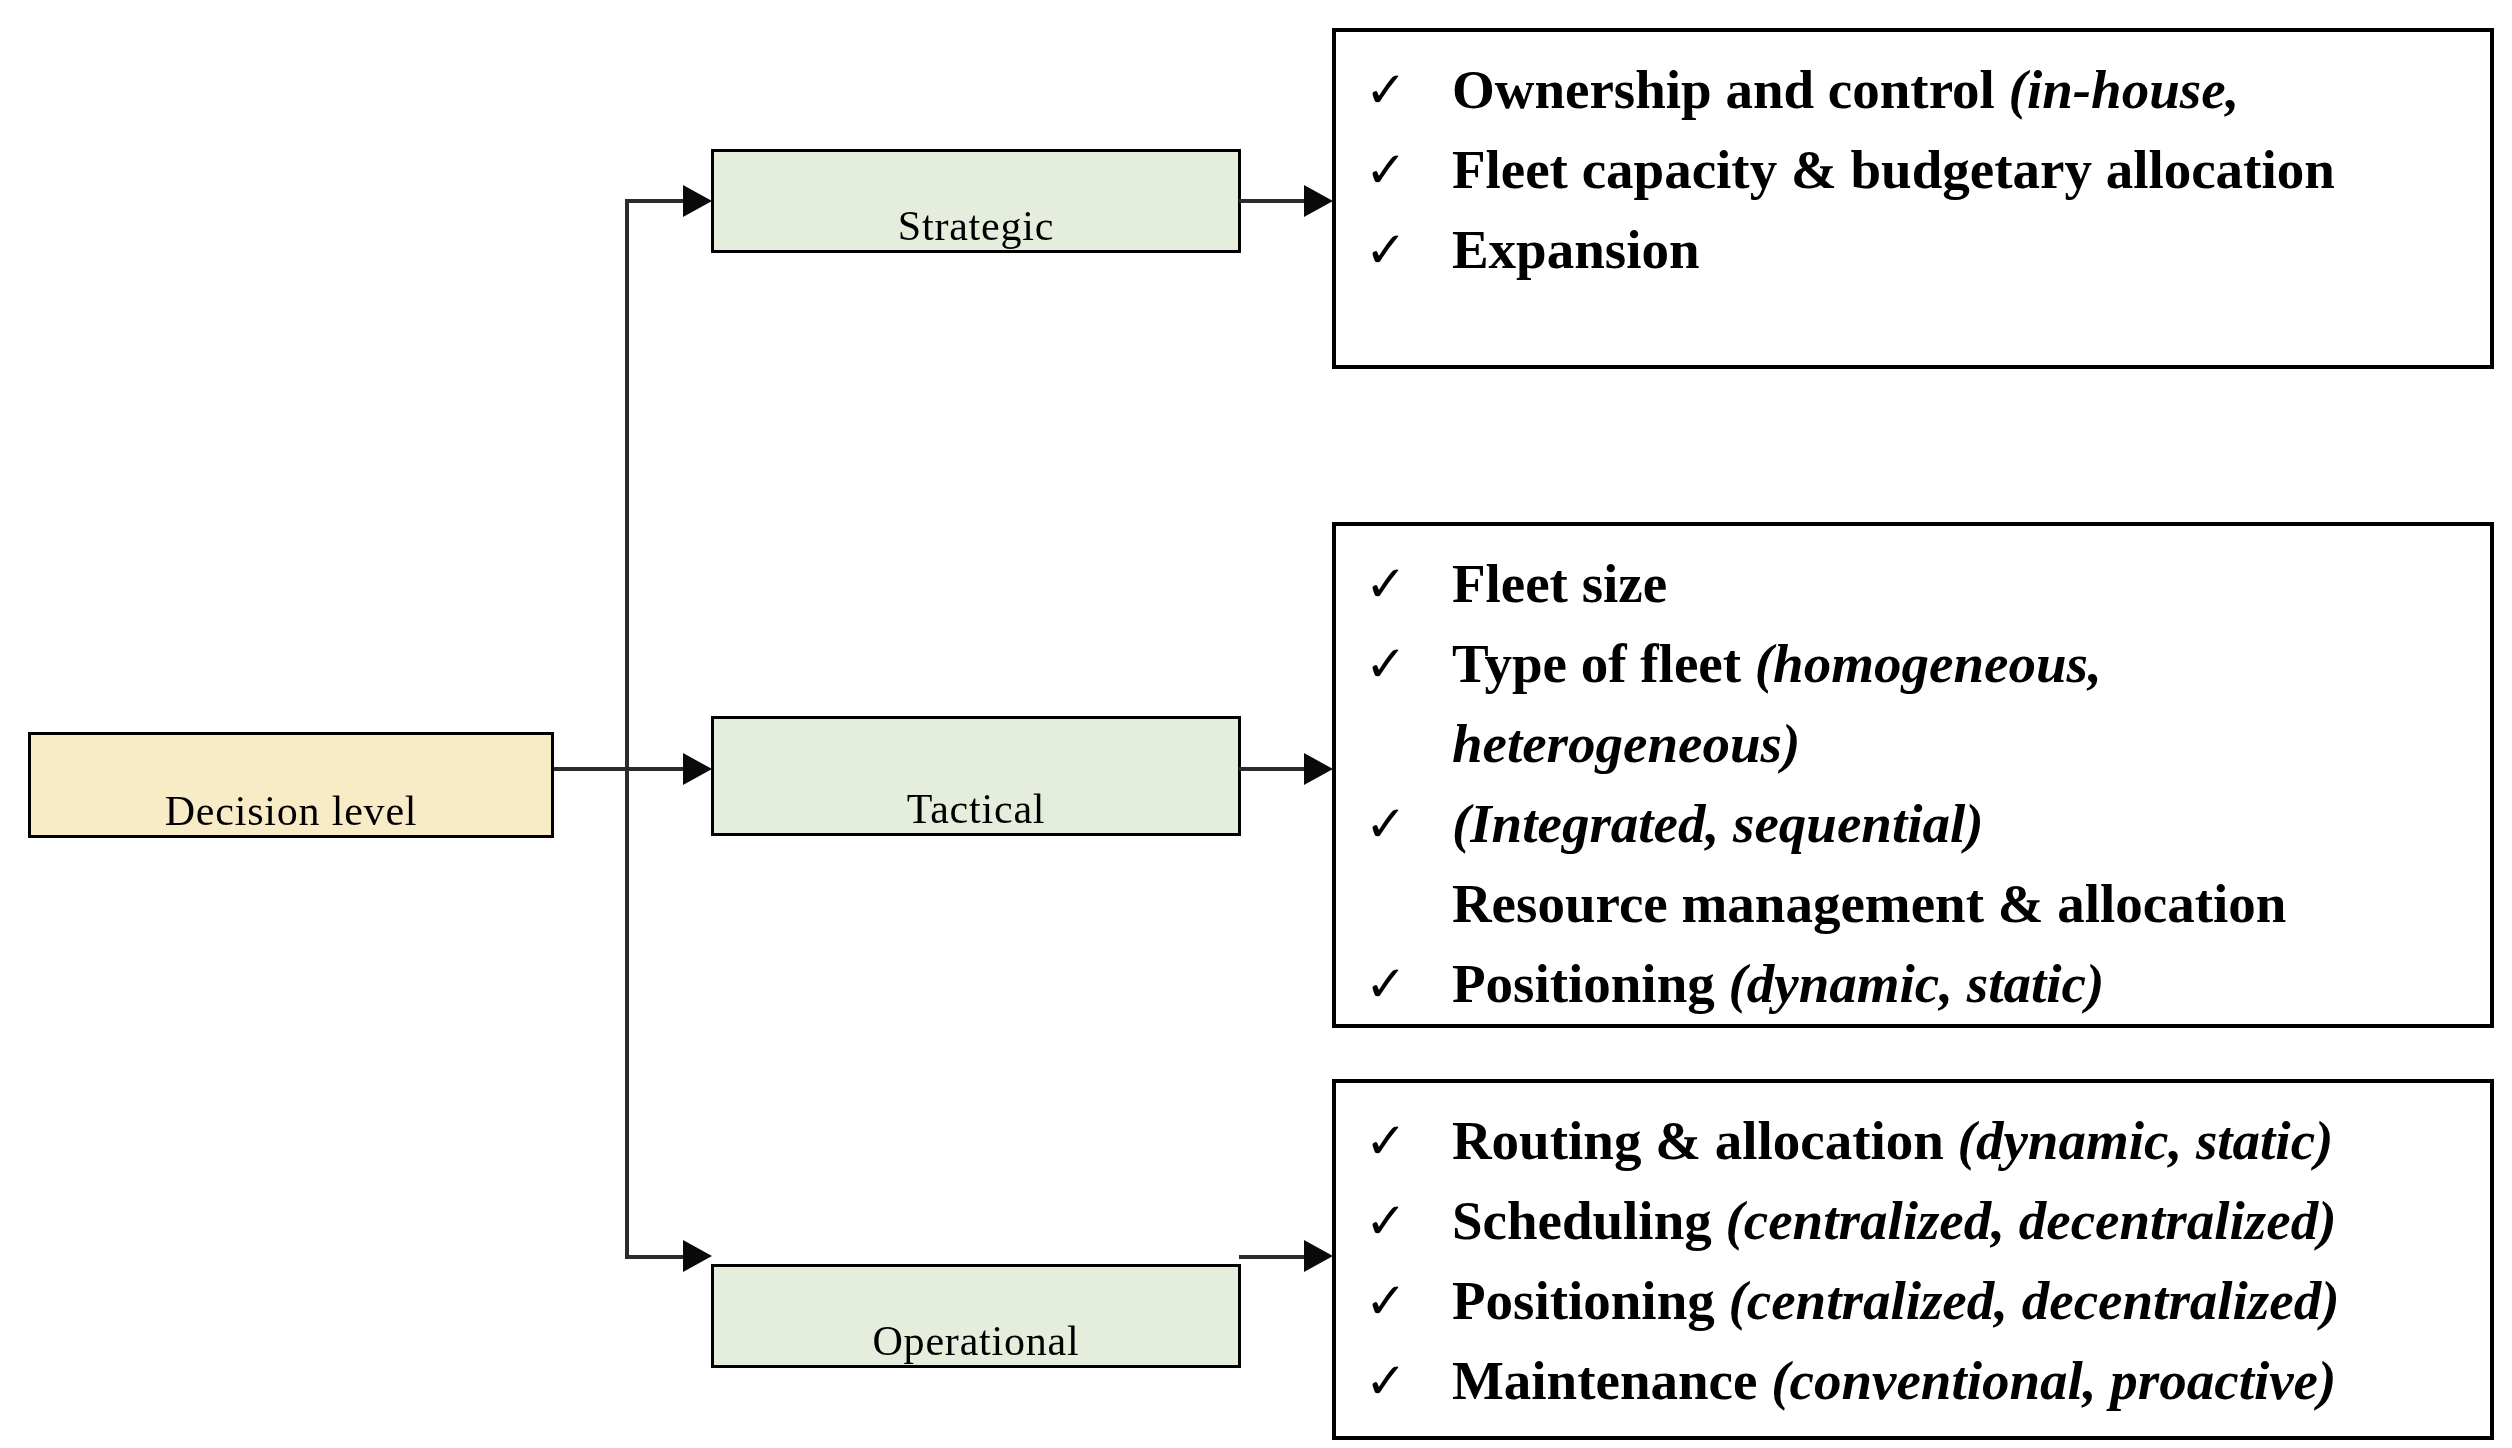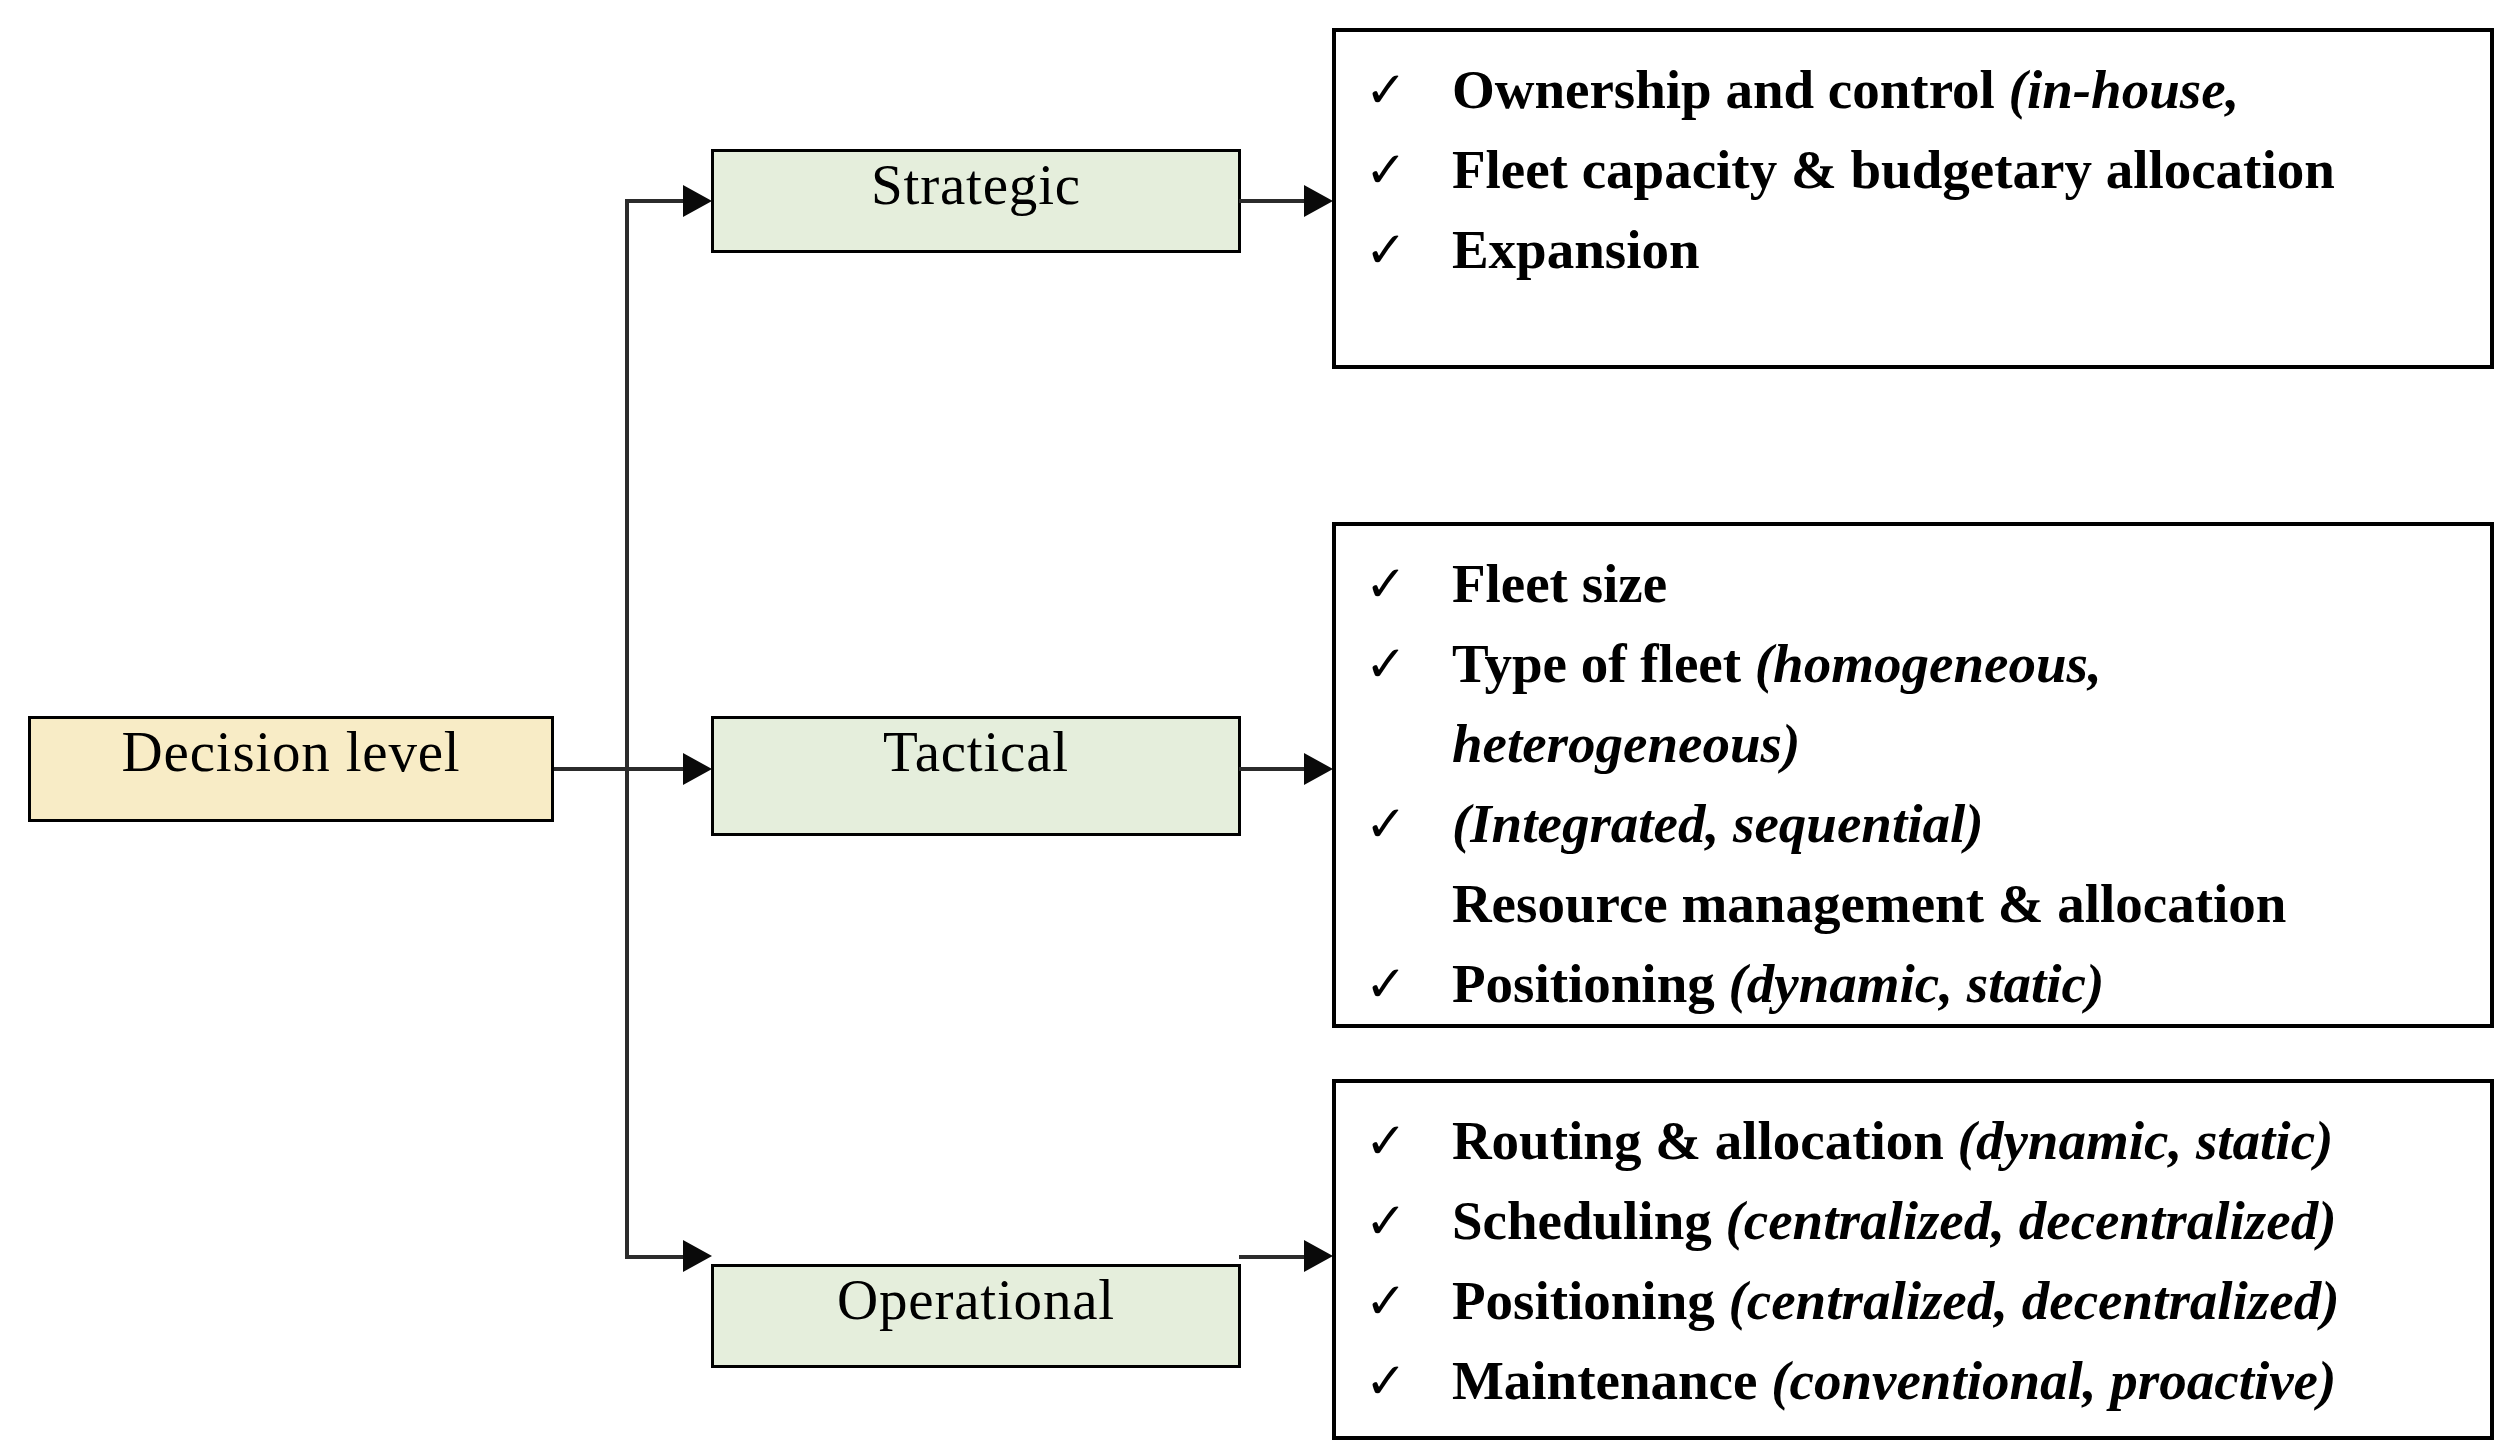--- a/index.html
+++ b/index.html
@@ -17,27 +17,27 @@
     background:var(--background);
     font-family:"Liberation Serif", serif;
     color:#000;
     overflow:hidden;
   }
   .node{
     position:absolute;
     box-sizing:border-box;
     border:3.2px solid var(--border);
     display:flex;
-    align-items:flex-start;
+    align-items:flex-end;
     justify-content:center;
-    font-size:57px;
+    font-size:42px;
     letter-spacing:0.8px;
     white-space:nowrap;
   }
-  .node.root{background:var(--root-fill);left:28px;top:716px;width:526px;height:106px;}
+  .node.root{background:var(--root-fill);left:28px;top:732px;width:526px;height:106px;}
   .node.level{background:var(--level-fill);}
   #node-strategic{left:711px;top:149px;width:530px;height:104px;}
   #node-tactical{left:711px;top:716px;width:530px;height:120px;}
   #node-operational{left:711px;top:1264px;width:530px;height:104px;}
 
   .panel{
     position:absolute;
     box-sizing:border-box;
     border:4px solid var(--border);
     background:#fff;

